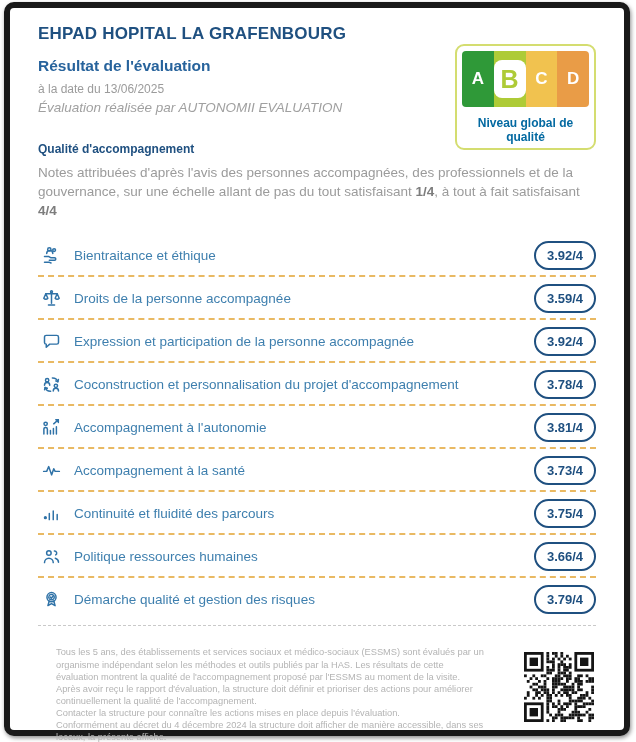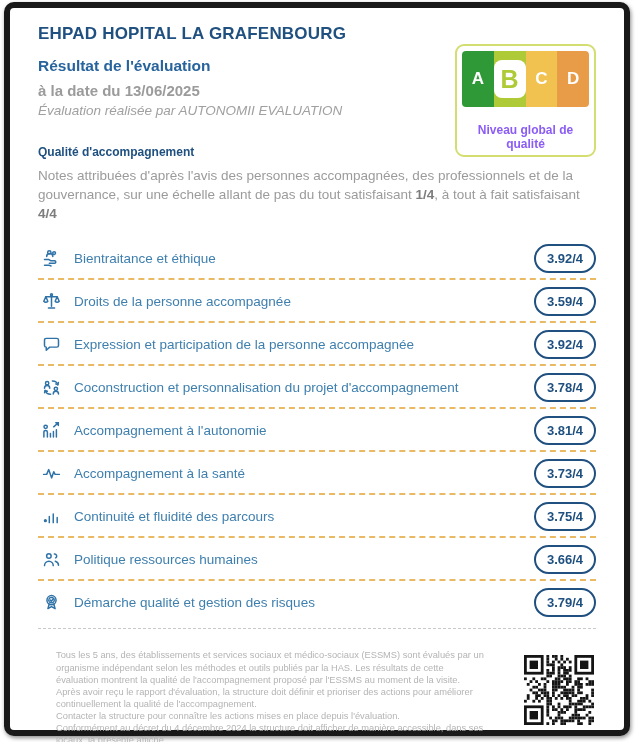--- a/index.html
+++ b/index.html
@@ -3,33 +3,33 @@
 <meta charset="utf-8">
 <style>
   html,body{margin:0;padding:0;background:#fff;}
   body{width:636px;height:742px;position:relative;font-family:"Liberation Sans",sans-serif;-webkit-font-smoothing:antialiased;}
   .frame{position:absolute;left:4px;top:2px;right:6px;bottom:6px;border:6px solid #191919;border-radius:10px;background:#fff;box-shadow:1px 2px 4px rgba(0,0,0,.45);}
   .content{position:relative;height:100%;box-sizing:border-box;padding:10px 28px 17px 28px;}
 
   
   .facility-title{margin:6px 0 0;font-size:17px;font-weight:800;color:#1f5080;letter-spacing:.2px;}
   .result-title{margin:13px 0 0;font-size:15.5px;font-weight:700;color:#27639c;}
-  .date-line{margin:7px 0 0;font-size:15px;color:#9b9b9b;font-weight:bold;}
+  .date-line{margin:7px 0 0;font-size:12px;color:#9b9b9b;}
   .evaluator-line{margin:4px 0 17px;font-size:13.5px;color:#a0a0a0;font-style:italic;}
 
   
   .badge{position:absolute;top:36px;right:28px;width:141px;background:#fff;border:2px solid #d4dd70;border-radius:9px;padding:5px 5px 4px;box-sizing:border-box;}
   .bands{display:flex;height:56px;border-radius:4px;overflow:hidden;}
   .band{flex:1;display:flex;align-items:center;justify-content:center;color:#fff;font-weight:800;font-size:17px;}
   .band-a{background:#2f9938;}
   .band-b{background:#aecb37;}
   .band-c{background:#f1c24f;}
   .band-d{background:#e99c47;}
   .band .sel-box{background:#fff;color:#aecb37;border-radius:7px;width:30px;height:36px;display:flex;align-items:center;justify-content:center;font-size:25px;font-weight:800;box-shadow:0 0 0 1px #fff;}
-  .badge-caption{margin-top:16px;text-align:center;font-size:12px;font-weight:800;color:#8b5cf6;}
+  .badge-caption{margin-top:9px;text-align:center;font-size:12px;font-weight:800;color:#0369a1;}
 
   
   .section-title{margin:27px 0 0;font-size:12px;font-weight:700;color:#1f5080;}
   .section-desc{margin:7px 0 0;font-size:13.5px;line-height:1.42;color:#9b9b9b;max-width:575px;}
   .section-desc b{color:#7d7d7d;}
 
   
   .rows{margin-top:20px;}
   .row{display:flex;align-items:center;height:30px;}
   .icon{width:22px;height:22px;margin-left:2px;flex:0 0 22px;display:flex;align-items:center;justify-content:center;}

